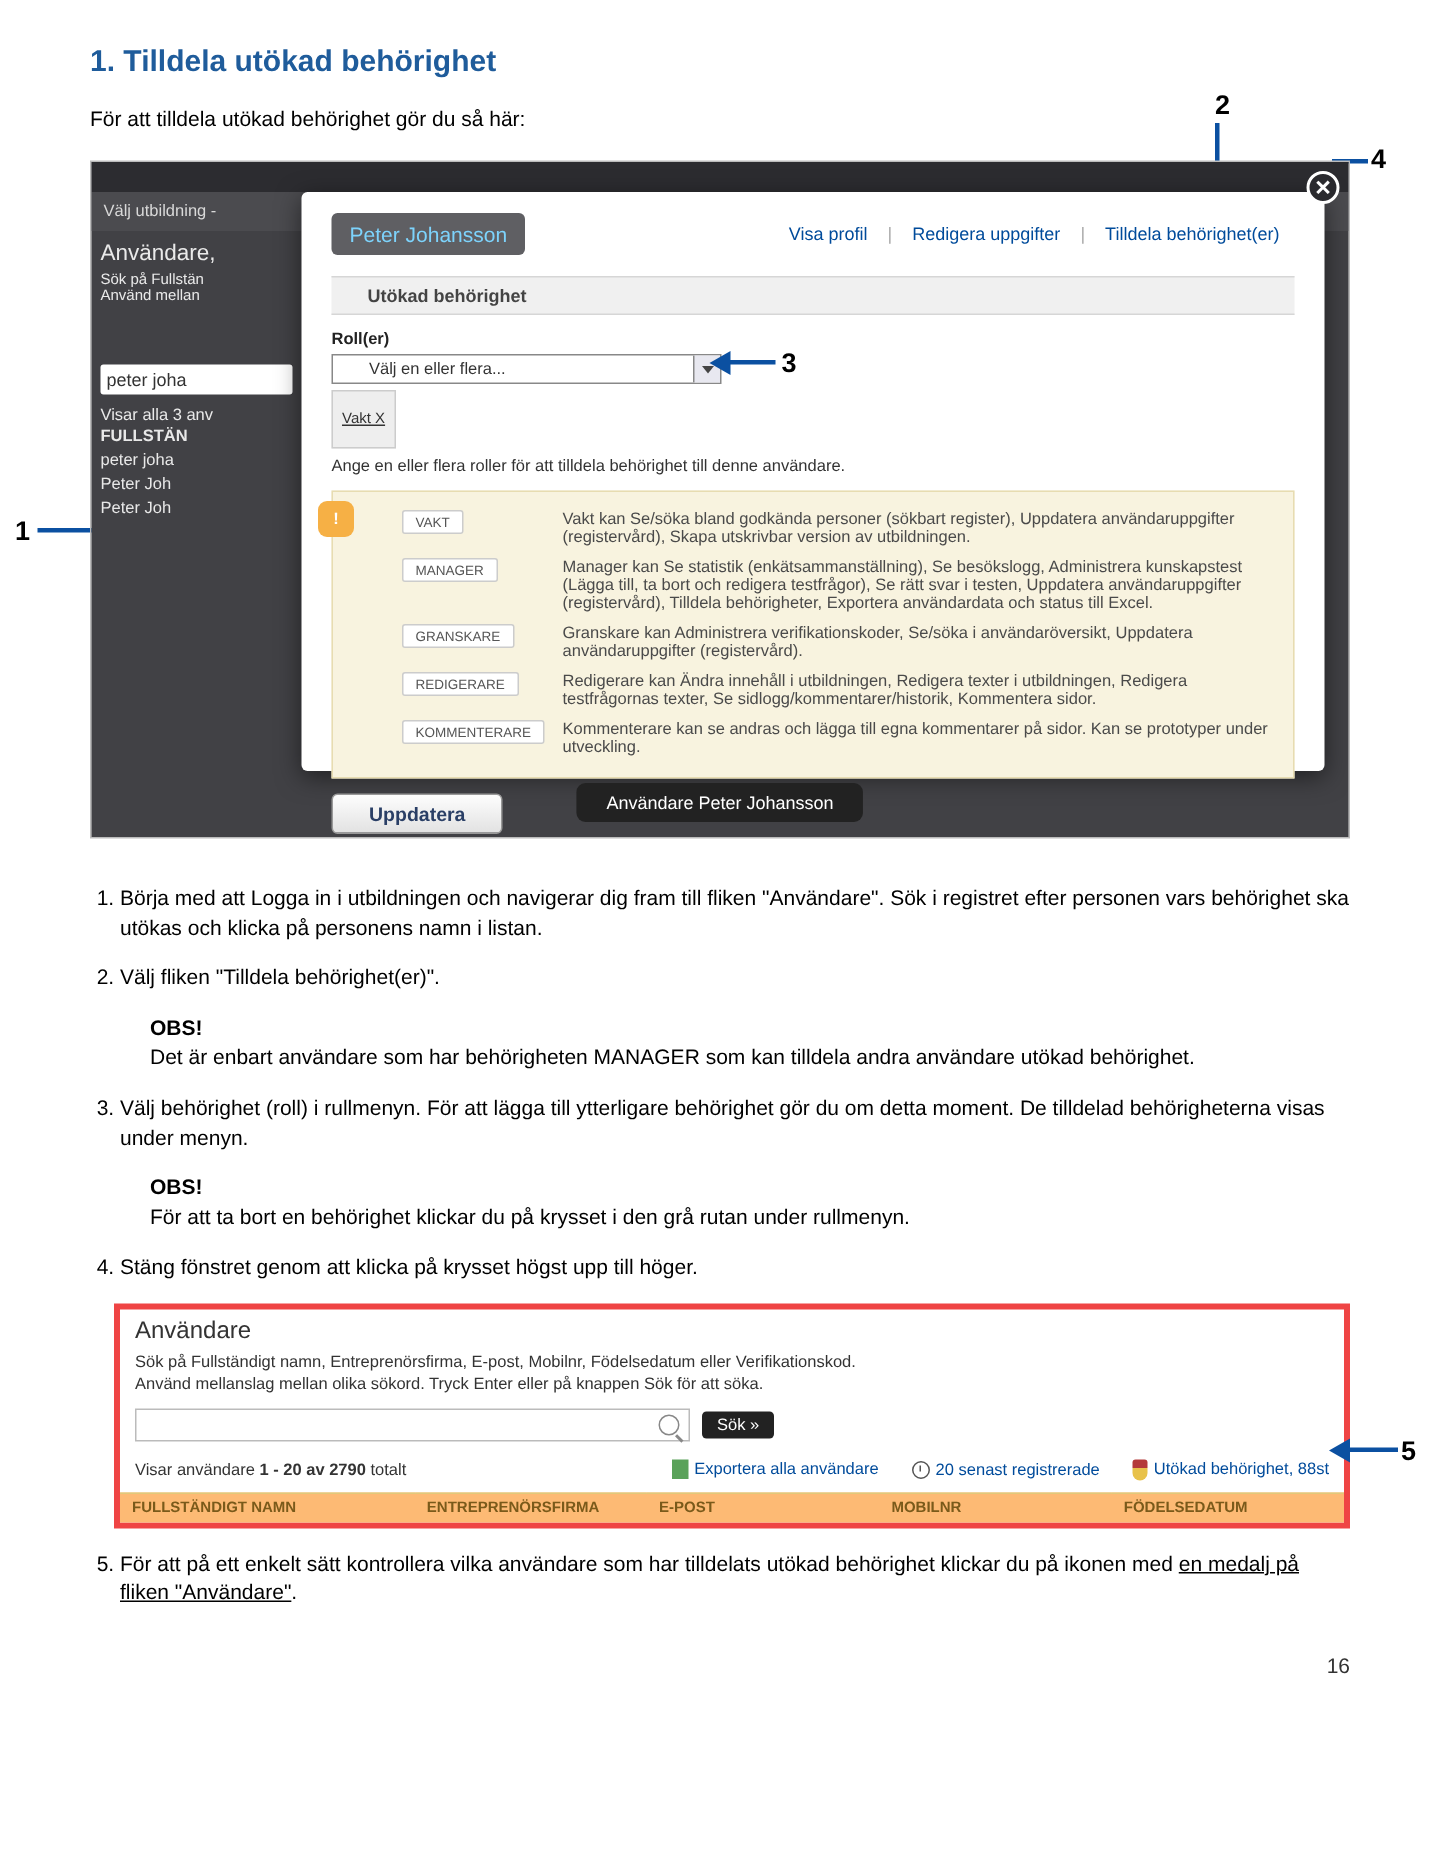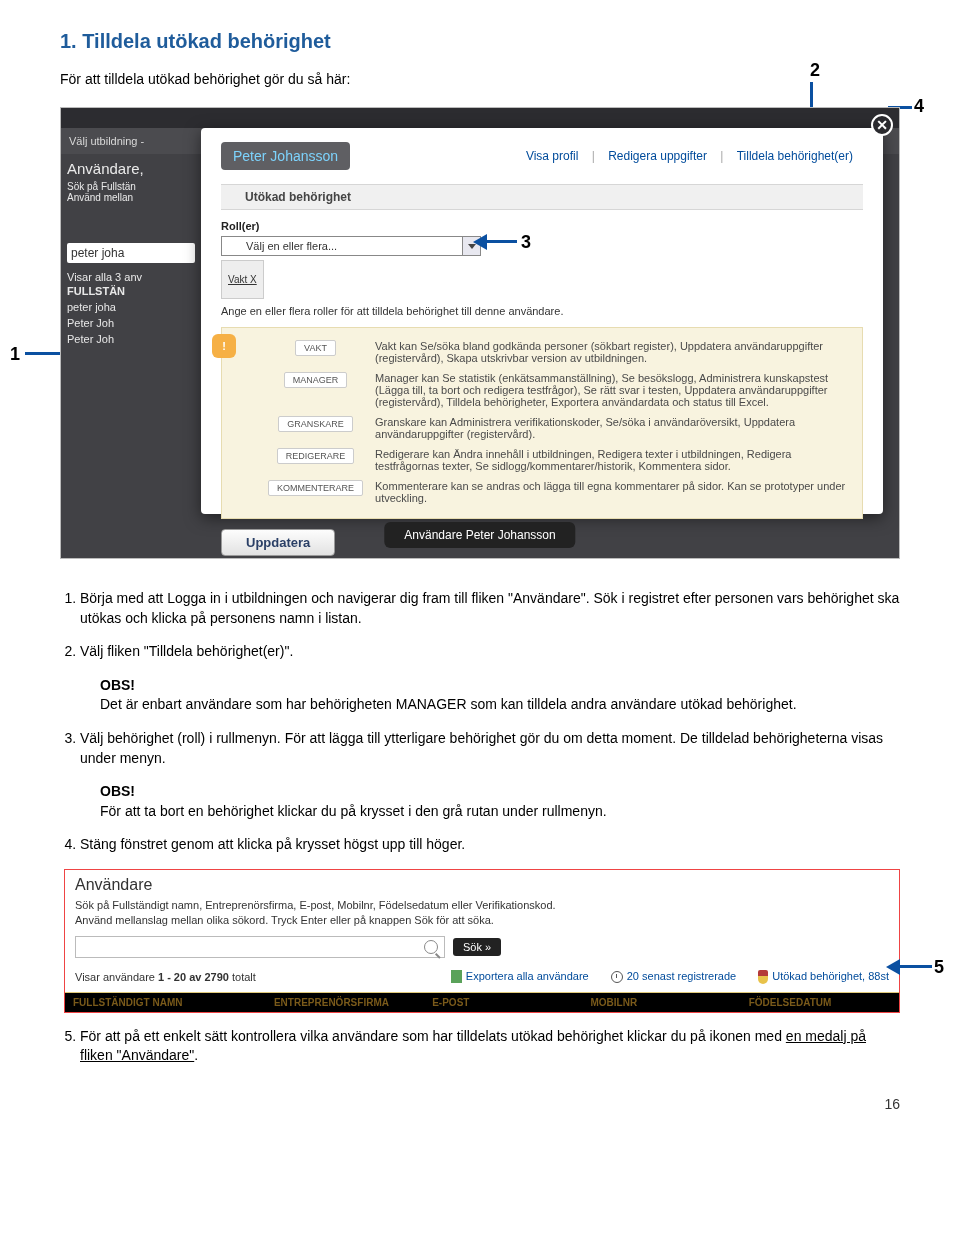--- a/index.html
+++ b/index.html
@@ -189,21 +189,21 @@
     border-radius: 6px;
     background: #f6b045;
     color: #fff;
     display: flex; align-items: center; justify-content: center;
     font-weight: bold;
   }
   .desc-box table { border-collapse: collapse; width: 100%; }
   .desc-box td { vertical-align: top; padding: 4px 6px; }
   .desc-box td.role {
     width: 100px;
-    text-align: center;
+    text-align: left;
   }
   .desc-box .rlabel {
     background: #fff;
     border: 1px solid #ccc;
     padding: 2px 8px;
     font-size: 9px;
     color: #555;
     display: inline-block;
     border-radius: 2px;
   }
@@ -247,22 +247,22 @@
   ol.steps > li { margin-bottom: 14px; line-height: 1.4; }
   .obs-block {
     margin: 10px 0 14px 40px;
     line-height: 1.4;
   }
   .obs-block .obs-title { font-weight: bold; }
   .underline { text-decoration: underline; }
 
   
   .fig2 {
-    border: 1px solid #ef4444;
-    margin: 6px 0 14px 4px;
+    border: 4px solid #ef4444;
+    margin: 6px 0 14px 16px;
     position: relative;
     font-size: 12px;
   }
   .fig2 .fig2-inner { padding: 6px 10px 4px 10px; }
   .fig2 .head { font-size: 16px; color: #333; margin-bottom: 4px; }
   .fig2 .sub { font-size: 11px; color: #333; line-height: 1.35; margin-bottom: 8px; }
   .fig2 .search-row { display: flex; align-items: center; gap: 8px; margin-bottom: 8px; }
   .fig2 .search-box {
     flex: 0 0 370px;
     border: 1px solid #bbb;
@@ -298,21 +298,21 @@
     font-size: 11px;
     gap: 22px;
     color: #333;
     padding: 4px 0;
   }
   .fig2 .meta-row .grow { flex: 1; }
   .fig2 .meta-row .link { color: #004b9b; cursor: pointer; }
   .fig2 .meta-row .ic { display: inline-block; vertical-align: middle; margin-right: 4px; }
   .fig2 .cols {
     display: flex;
-    background: #000000;
+    background: #fdba74;
     font-size: 10px;
     color: #7a5a1a;
     font-weight: bold;
   }
   .fig2 .cols div { padding: 4px 8px; flex: 1; border-top: 1px solid #e0c97a; }
   .fig2 .cols div:first-child { flex: 1.3; }
   .medal-ic {
     display: inline-block;
     width: 10px; height: 14px;
     background: linear-gradient(#b43a3a 0 40%, #e8c24a 40% 100%);

